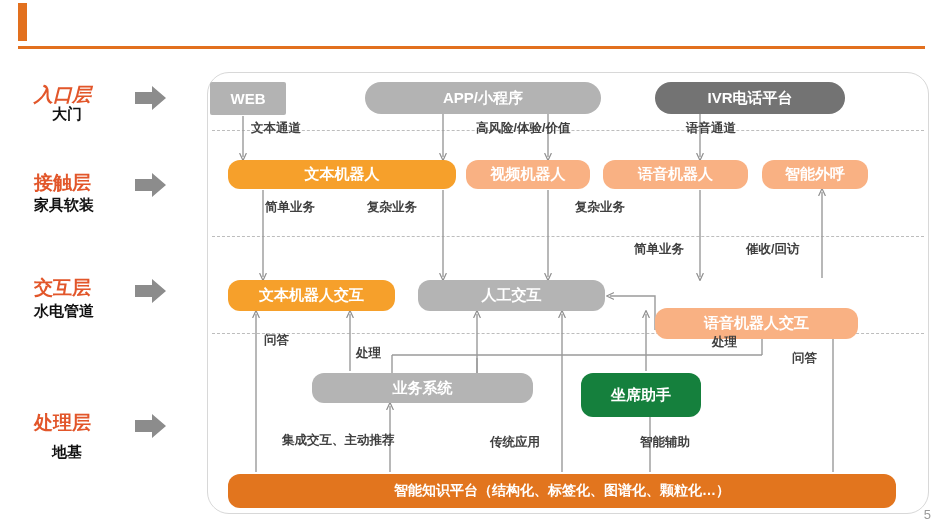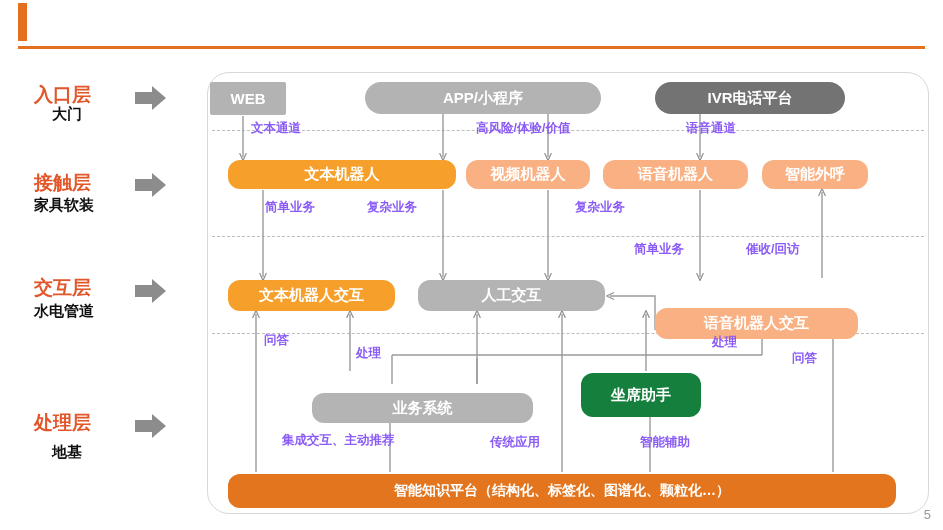--- a/index.html
+++ b/index.html
@@ -29,38 +29,38 @@
   .divider{position:absolute;height:0;border-top:1.4px dashed #bdbdbd;}
 
   
   .node{position:absolute;box-sizing:border-box;display:flex;align-items:center;
     justify-content:center;color:#fff;font-weight:bold;white-space:nowrap;text-align:center;}
   .pill{border-radius:999px;background:#b3b3b3;font-size:15px;}
   .pill.small{border-radius:2px;}
   .box{border-radius:12px;font-size:15px;}
 
   
-  .elabel{position:absolute;font-size:12.5px;font-weight:bold;color:#8b5cf6;white-space:nowrap;}
+  .elabel{position:absolute;font-size:12.5px;font-weight:bold;color:#404040;white-space:nowrap;}
 
   
   #wires{position:absolute;left:0;top:0;width:943px;height:530px;pointer-events:none;}
 
   
   .pageno{position:absolute;right:12px;bottom:8px;font-size:13px;color:#9a9a9a;}
 </style>
 </head>
 <body>
 
 <div id="root">
 
   <div class="title-accent"></div>
   <div class="title-rule"></div>
 
   <div id="layer-legend">
-      <div class="layer-name" style="left: 34px; top: 82px;">入口层</div>
+      <div class="layer-name" style="left: 34px; top: 82px; font-style: italic;">入口层</div>
       <div class="layer-sub" style="left: 52px; top: 105px;">大门</div>
       <div class="layer-arrow" style="left: 135px; top: 85px;"><svg width="32" height="26" viewBox="0 0 32 26">
           <path d="M0,7 L17,7 L17,1 L31,13 L17,25 L17,19 L0,19 Z" fill="#8C8C8C"></path>
         </svg></div>
       <div class="layer-name" style="left: 34px; top: 170px;">接触层</div>
       <div class="layer-sub" style="left: 34px; top: 196px;">家具软装</div>
       <div class="layer-arrow" style="left: 135px; top: 172px;"><svg width="32" height="26" viewBox="0 0 32 26">
           <path d="M0,7 L17,7 L17,1 L31,13 L17,25 L17,19 L0,19 Z" fill="#8C8C8C"></path>
         </svg></div>
       <div class="layer-name" style="left: 34px; top: 275px;">交互层</div>
@@ -160,21 +160,21 @@
       </div>
       <div class="node box" style="left: 228px; top: 280px; width: 167px; height: 31px; background: rgb(246, 160, 43);">
         <span>文本机器人交互</span>
       </div>
       <div class="node box" style="left: 418px; top: 280px; width: 187px; height: 31px; background: rgb(180, 180, 180);">
         <span>人工交互</span>
       </div>
       <div class="node box" style="left: 655px; top: 280px; width: 203px; height: 31px; background: rgb(249, 177, 131); margin-top: 28px;">
         <span>语音机器人交互</span>
       </div>
-      <div class="node box" style="left: 312px; top: 393px; width: 221px; height: 30px; background: rgb(180, 180, 180);">
+      <div class="node box" style="left: 312px; top: 373px; width: 221px; height: 30px; background: rgb(180, 180, 180);">
         <span>业务系统</span>
       </div>
       <div class="node box" style="left: 581px; top: 373px; width: 120px; height: 44px; background: #15803d;">
         <span>坐席助手</span>
       </div>
       <div class="node box" style="left: 228px; top: 474px; width: 668px; height: 34px; background: rgb(226, 117, 30); font-size: 14px;">
         <span>智能知识平台（结构化、标签化、图谱化、颗粒化…）</span>
       </div>
     </div>
 

